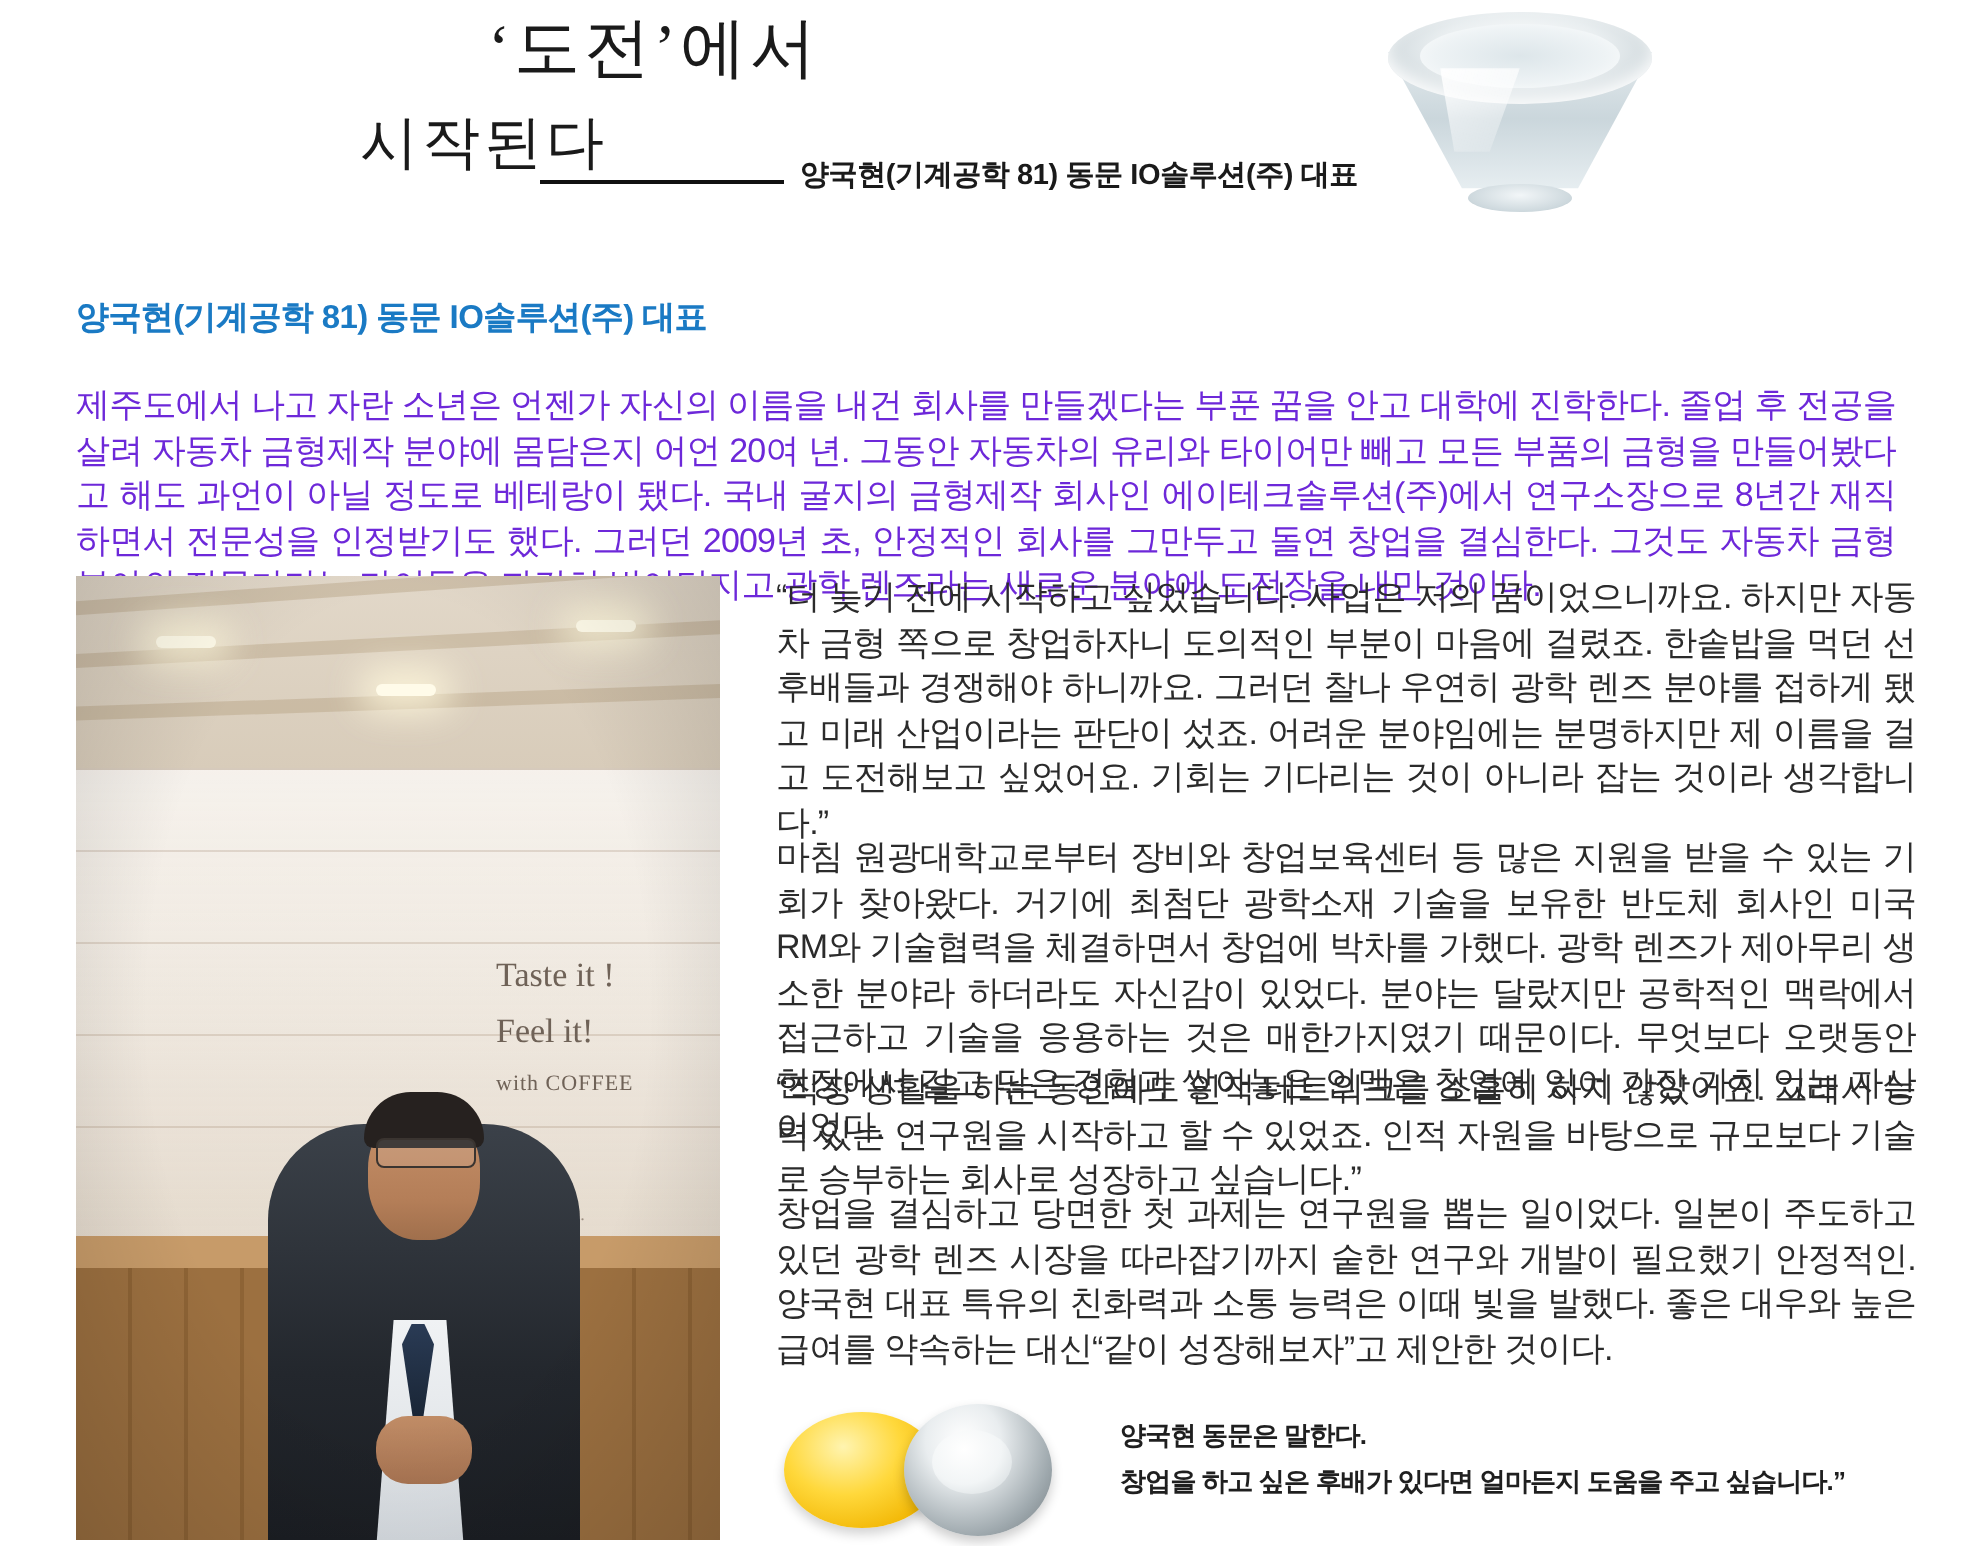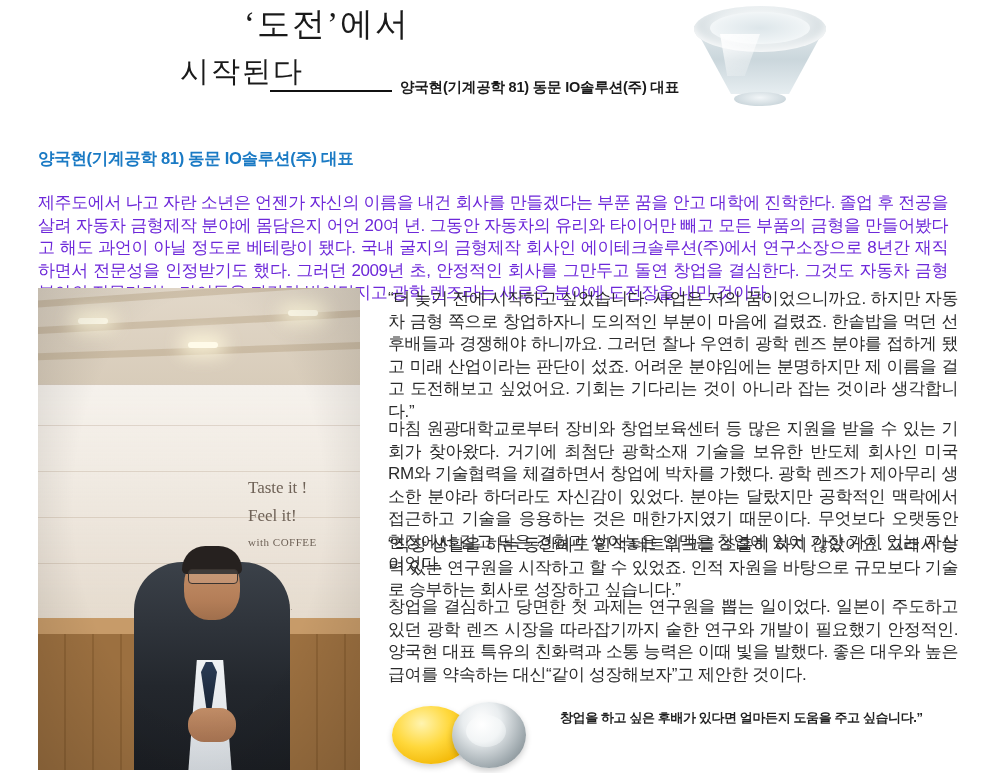--- a/index.html
+++ b/index.html
@@ -455,14 +455,15 @@
 <div class="body-col" id="para-quote-2">“직장 생활을 하는 동안에도 인적 네트워크를 소홀히 하지 않았어요. 그래서 능력 있는 연구원을 시작하고 할 수 있었죠. 인적 자원을 바탕으로 규모보다 기술로 승부하는 회사로 성장하고 싶습니다.”</div>
 
 <div class="body-col" id="para-3">창업을 결심하고 당면한 첫 과제는 연구원을 뽑는 일이었다. 일본이 주도하고 있던 광학 렌즈 시장을 따라잡기까지 숱한 연구와 개발이 필요했기 안정적인.  양국현 대표 특유의 친화력과 소통 능력은 이때 빛을 발했다. 좋은 대우와 높은 급여를 약속하는 대신“같이 성장해보자”고 제안한 것이다.</div>
 
 <div id="lenses">
   <div class="lens-yellow"></div>
   <div class="lens-silver"></div>
 </div>
 
 <div id="closing">
+  <span class="line">양국현 동문은 말한다.</span>
   <span class="line">창업을 하고 싶은 후배가 있다면 얼마든지 도움을 주고 싶습니다.”</span>
 </div>
 
 </body></html>

